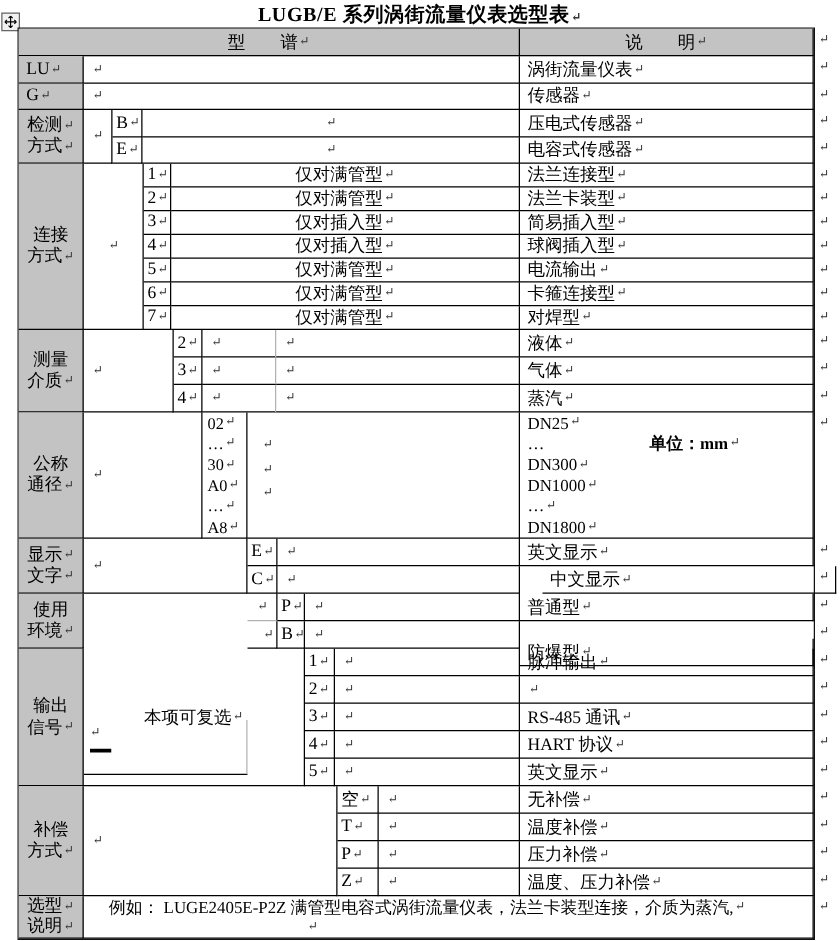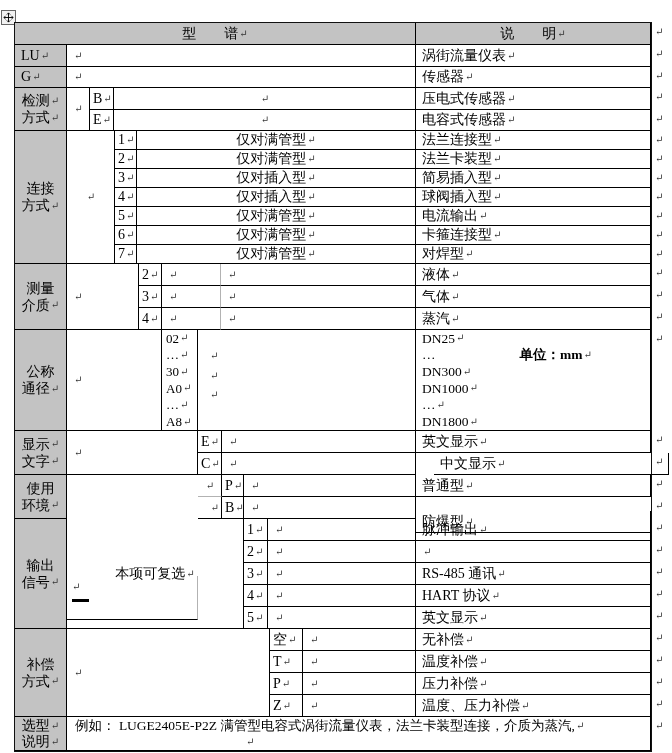--- a/index.html
+++ b/index.html
@@ -29,20 +29,21 @@
 </style>
 </head>
 <body>
 
 <div id="canvas">
   <div id="handle">
       <svg width="11" height="11" viewBox="0 0 12 12">
         <path d="M6 1 L6 11 M1 6 L11 6 M6 1 l-1.8 1.8 M6 1 l1.8 1.8 M6 11 l-1.8 -1.8 M6 11 l1.8 -1.8 M1 6 l1.8 -1.8 M1 6 l1.8 1.8 M11 6 l-1.8 -1.8 M11 6 l-1.8 1.8" stroke="#000" stroke-width="1" fill="none"></path>
       </svg>
     </div>
+  <div id="title"><span>LUGB/E 系列涡街流量仪表选型表</span><i class="pm">↵</i></div>
 
   <div id="tbl">
 
     <div class="c g ctr" style="left:0;top:0;width:401px;height:22px">
         <span>型　　谱</span>
         <i class="pm">↵</i>
       </div>
     <div class="c g ctr" style="left:401px;top:0;width:235px;height:22px">
         <span>说　　明</span>
         <i class="pm">↵</i>
@@ -526,21 +527,21 @@
         <span class="ln">
           <span>选型</span>
           <i class="pm">↵</i>
         </span>
         <span class="ln">
           <span>说明</span>
           <i class="pm">↵</i>
         </span>
       </div>
     <div class="c v" style="left:52px;top:694px;width:584px;height:34px;align-items:flex-start;font-size:13.5px">
-      <span class="exline" style="padding-left:8px">
+      <span class="exline" style="padding-left:20px">
           <span>例如：  LUGE2405E-P2Z 满管型电容式涡街流量仪表，法兰卡装型连接，介质为蒸汽,</span>
           <i class="pm">↵</i>
         </span>
       <span class="exline" style="padding-left:178px">
           <i class="pm">↵</i>
         </span>
     </div>
   </div>
 
   <div id="rowmarks">

